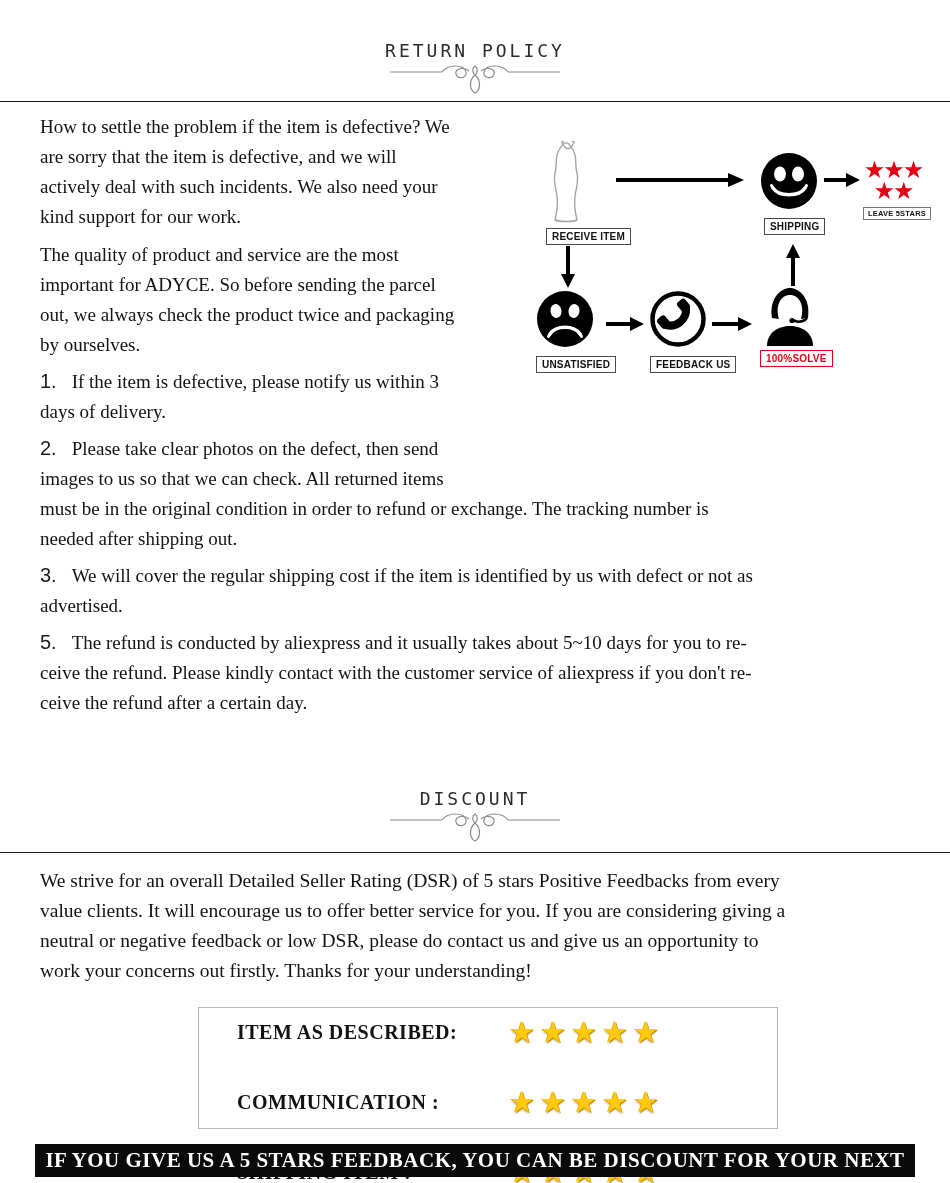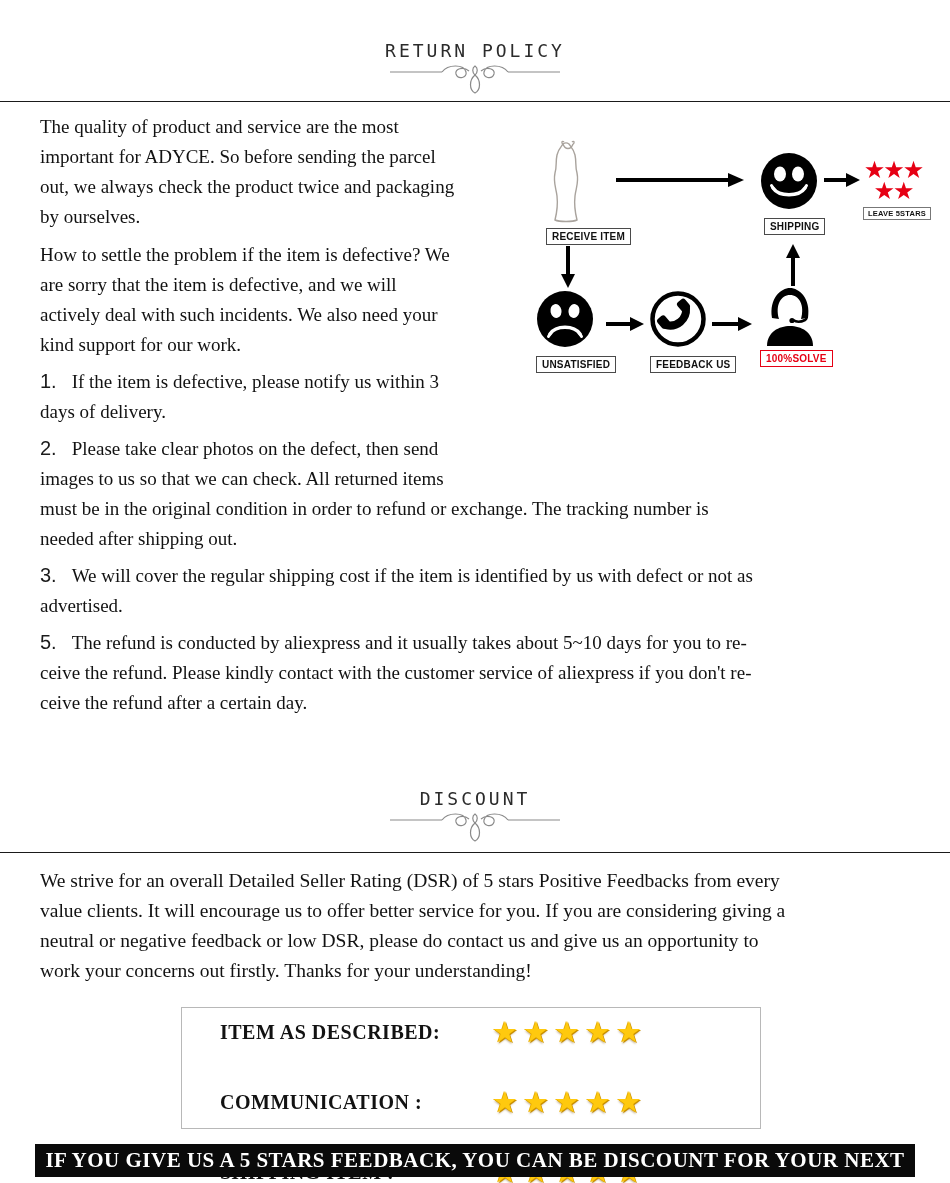--- a/index.html
+++ b/index.html
@@ -40,21 +40,21 @@
   .star-cluster {
     width:74px; text-align:center; line-height:21px; font-size:24px;
     letter-spacing:-2px; word-break:break-all;
   }
   .arrow { position:absolute; }
 
   
   #fb-paragraph { position:absolute; top:866px; left:40px; width:882px;
     font-size:19.5px; line-height:30px; white-space:pre-line; }
   #ratings-box {
-    position:absolute; top:1007px; left:181px; width:580px; height:122px;
+    position:absolute; top:1007px; left:198px; width:580px; height:122px;
     border:1px solid #b8b8b8; display:flex; flex-direction:column; justify-content:space-around;
     padding:8px 0;
     gap:38px;
   }
   .rating-row { display:flex; align-items:center; height:40px; }
   .rating-label {
     width:310px; padding-left:38px; font-weight:bold; font-size:20px; letter-spacing:.5px;
   }
   .rating-stars {
     font-size:29px; line-height:32px; letter-spacing:5px; color:var(--gold);
@@ -178,28 +178,28 @@
         </svg>
         <span class="fc-label red" style="margin-top:4px;">100%SOLVE</span>
       </div>
 
       <svg class="arrow" style="left:255px; top:140px;" width="16" height="42" viewBox="0 0 16 42">
         <line x1="8" y1="42" x2="8" y2="14" stroke="#000" stroke-width="4"></line>
         <polygon points="1,14 8,0 15,14" fill="#000"></polygon>
       </svg>
     </div>
 
+    <p class="para">How to settle the problem if the item is defective? We
+are sorry that the item is defective, and we will
+actively deal with such incidents. We also need your
+kind support for our work.</p>
     <p class="para">The quality of product and service are the most
 important for ADYCE. So before sending the parcel
 out, we always check the product twice and packaging
 by ourselves.</p>
-    <p class="para">How to settle the problem if the item is defective? We
-are sorry that the item is defective, and we will
-actively deal with such incidents. We also need your
-kind support for our work.</p>
 
     <div class="item"><span class="item-num">1.</span><span class="item-text">If the item is defective, please notify us within 3
 days of delivery.</span></div>
     <div class="item"><span class="item-num">2.</span><span class="item-text">Please take clear photos on the defect, then send
 images to us so that we can check. All returned items
 must be in the original condition in order to refund or exchange. The tracking number is
 needed after shipping out.</span></div>
     <div class="item"><span class="item-num">3.</span><span class="item-text">We will cover the regular shipping cost if the item is identified by us with defect or not as
 advertised.</span></div>
     <div class="item"><span class="item-num">5.</span><span class="item-text">The refund is conducted by aliexpress and it usually takes about 5~10 days for you to re-

